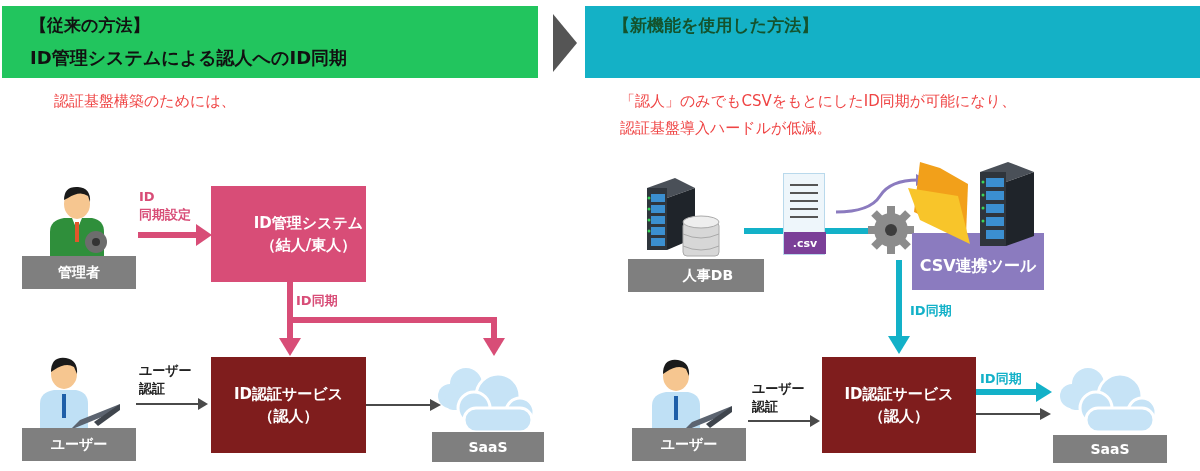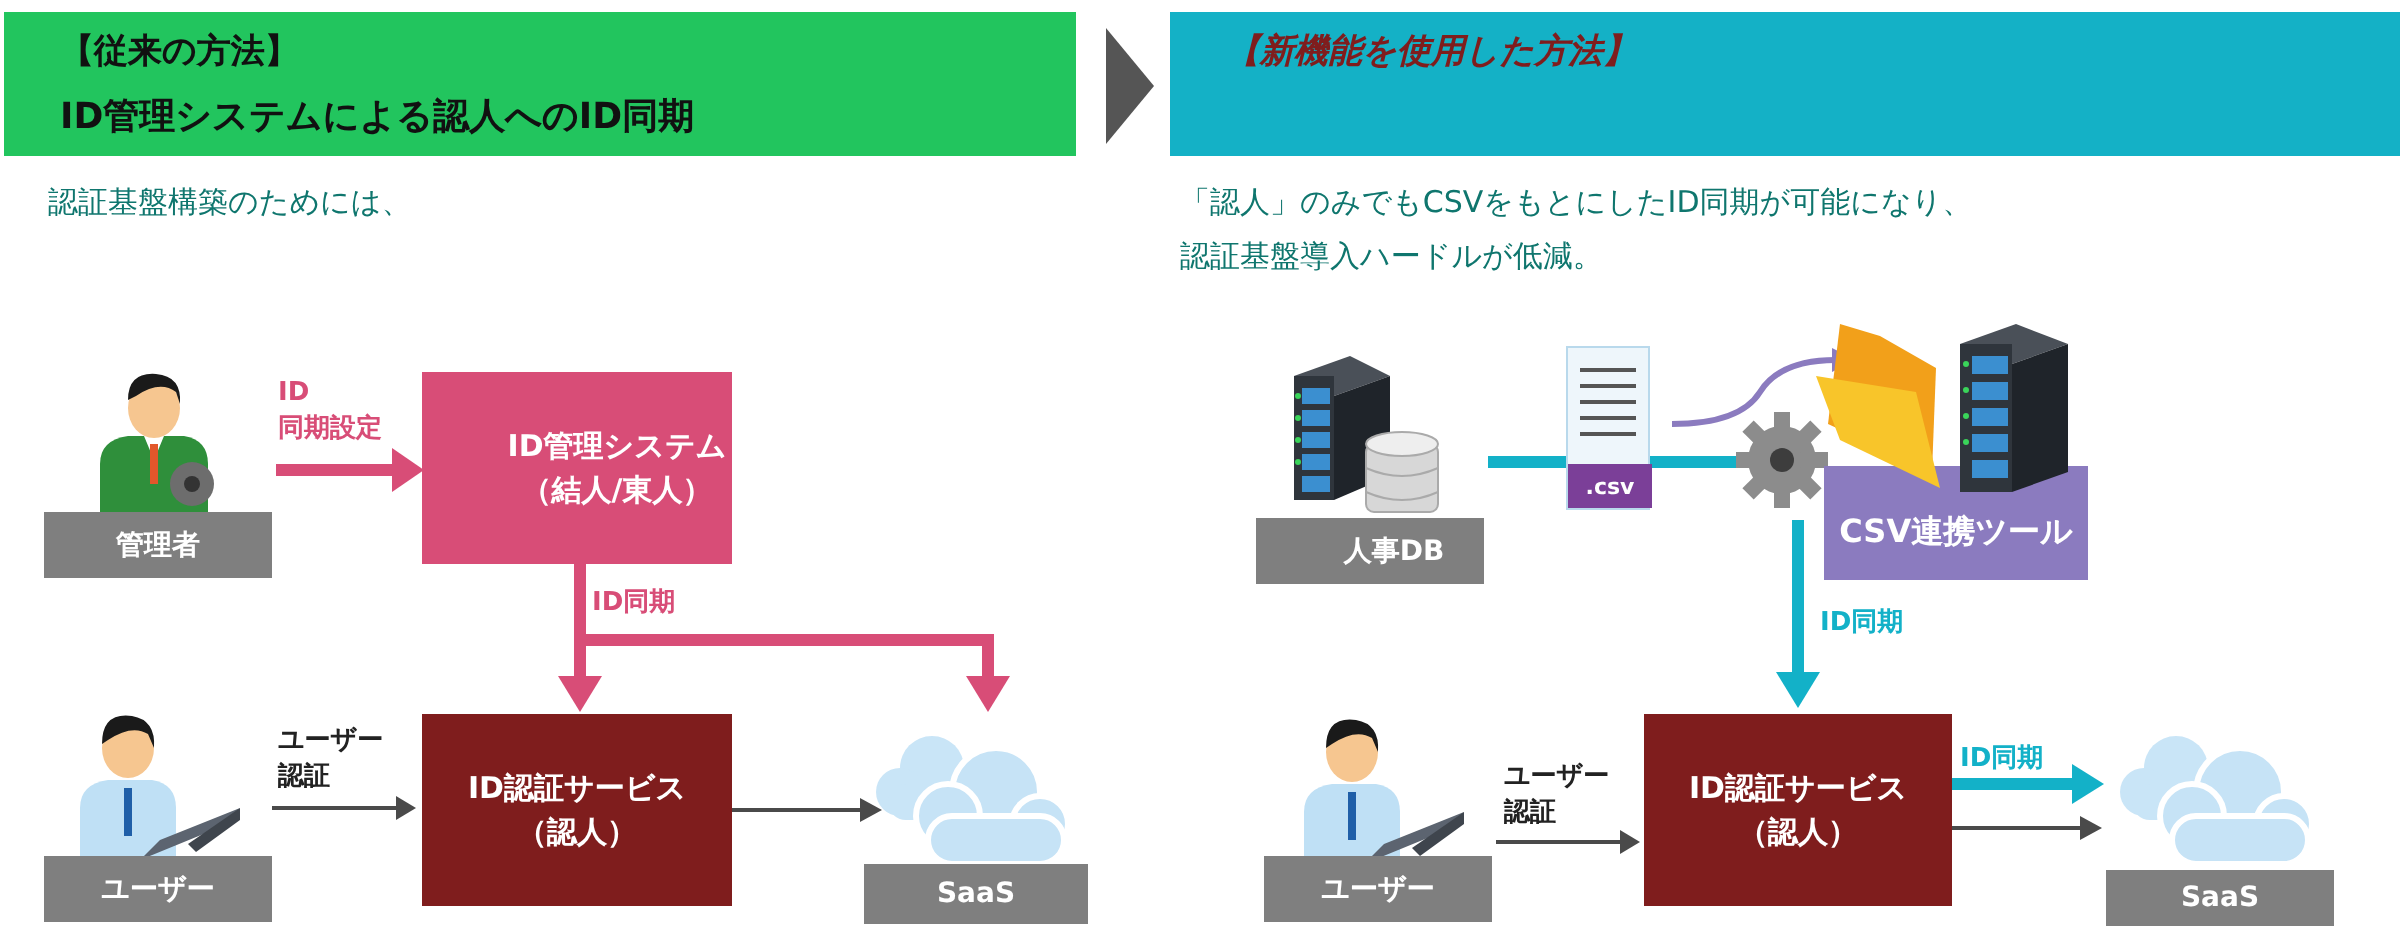--- a/index.html
+++ b/index.html
@@ -2,26 +2,26 @@
 <html><head>
 <meta charset="utf-8">
 <style>
   * { box-sizing: border-box; margin: 0; padding: 0; }
   html, body { width: 1200px; height: 471px; background: #ffffff; overflow: hidden; }
   body { position: relative; font-family: "DejaVu Sans", "Liberation Sans", sans-serif; color: #222; }
   .abs { position: absolute; }
 
   .header { position: absolute; top: 6px; height: 72px; }
   .header-left { left: 2px; width: 536px; background: #22c55e; color: #111; }
-  .header-right { left: 585px; width: 615px; background: #14b1c6; color: #7f1d1d; font-style: italic; }
+  .header-right { left: 585px; width: 615px; background: #14b1c6; color: #14532d; }
   .header .line1 { position: absolute; left: 28px; top: 8px; font-size: 17px; font-weight: bold; }
   .header .line2 { position: absolute; left: 28px; top: 40px; font-size: 18px; font-weight: bold; }
   .header-right .line1 { left: 28px; }
 
-  .desc { position: absolute; font-size: 15px; color: #0f766e; line-height: 27px; }
+  .desc { position: absolute; font-size: 15px; color: #ef4444; line-height: 27px; margin-left: 30px; }
 
   .label-box { position: absolute; background: #7f7f7f; color: #fff; font-weight: bold; font-size: 14px; display:flex; align-items:center; justify-content:center; }
 
   .box { position: absolute; color: #fff; font-weight: bold; font-size: 15px; display:flex; flex-direction:column; align-items:center; justify-content:center; text-align:center; line-height: 22px; }
   .pink { background: #d84d77; padding-left: 40px; }
   .teal { background: #7f1d1d; }
   .purple { background: #8b7bbf; }
 
   .txt-pink { color: #d84d77; font-weight: bold; font-size: 13px; }
   .txt-teal { color: #13b1c8; font-weight: bold; font-size: 13px; }
@@ -175,21 +175,21 @@
       <circle cx="4" cy="44" r="1.5"></circle>
       <circle cx="4" cy="55" r="1.5"></circle>
     </g>
   <g fill="#d7d7d7" stroke="#aaa" stroke-width="1">
     <rect x="38" y="46" width="36" height="34" rx="4"></rect>
     <ellipse cx="56" cy="46" rx="18" ry="6" fill="#eeeeee"></ellipse>
     <path d="M38 58 Q56 66 74 58" fill="none"></path>
     <path d="M38 70 Q56 78 74 70" fill="none"></path>
   </g>
 </svg>
-<div class="label-box" style="left:628px;top:259px;width:114px;height:33px;padding-left:24px;">人事DB</div>
+<div class="label-box" style="left:628px;top:259px;width:136px;height:33px;padding-left:24px;">人事DB</div>
 
 <div class="abs" style="left:783px;top:173px;width:42px;height:82px;background:#eef6fb;border:1px solid #b9d9ec;padding-left:25px;">
   <div style="position:absolute;left:6px;top:10px;width:28px;height:2px;background:#555;"></div>
   <div style="position:absolute;left:6px;top:18px;width:28px;height:2px;background:#555;"></div>
   <div style="position:absolute;left:6px;top:26px;width:28px;height:2px;background:#555;"></div>
   <div style="position:absolute;left:6px;top:34px;width:28px;height:2px;background:#555;"></div>
   <div style="position:absolute;left:6px;top:42px;width:28px;height:2px;background:#555;"></div>
   <div style="position:absolute;left:0;bottom:0;width:42px;height:22px;background:#7b3f98;color:#fff;font-size:11px;font-weight:bold;display:flex;align-items:center;justify-content:center;">.csv</div>
 </div>
 

